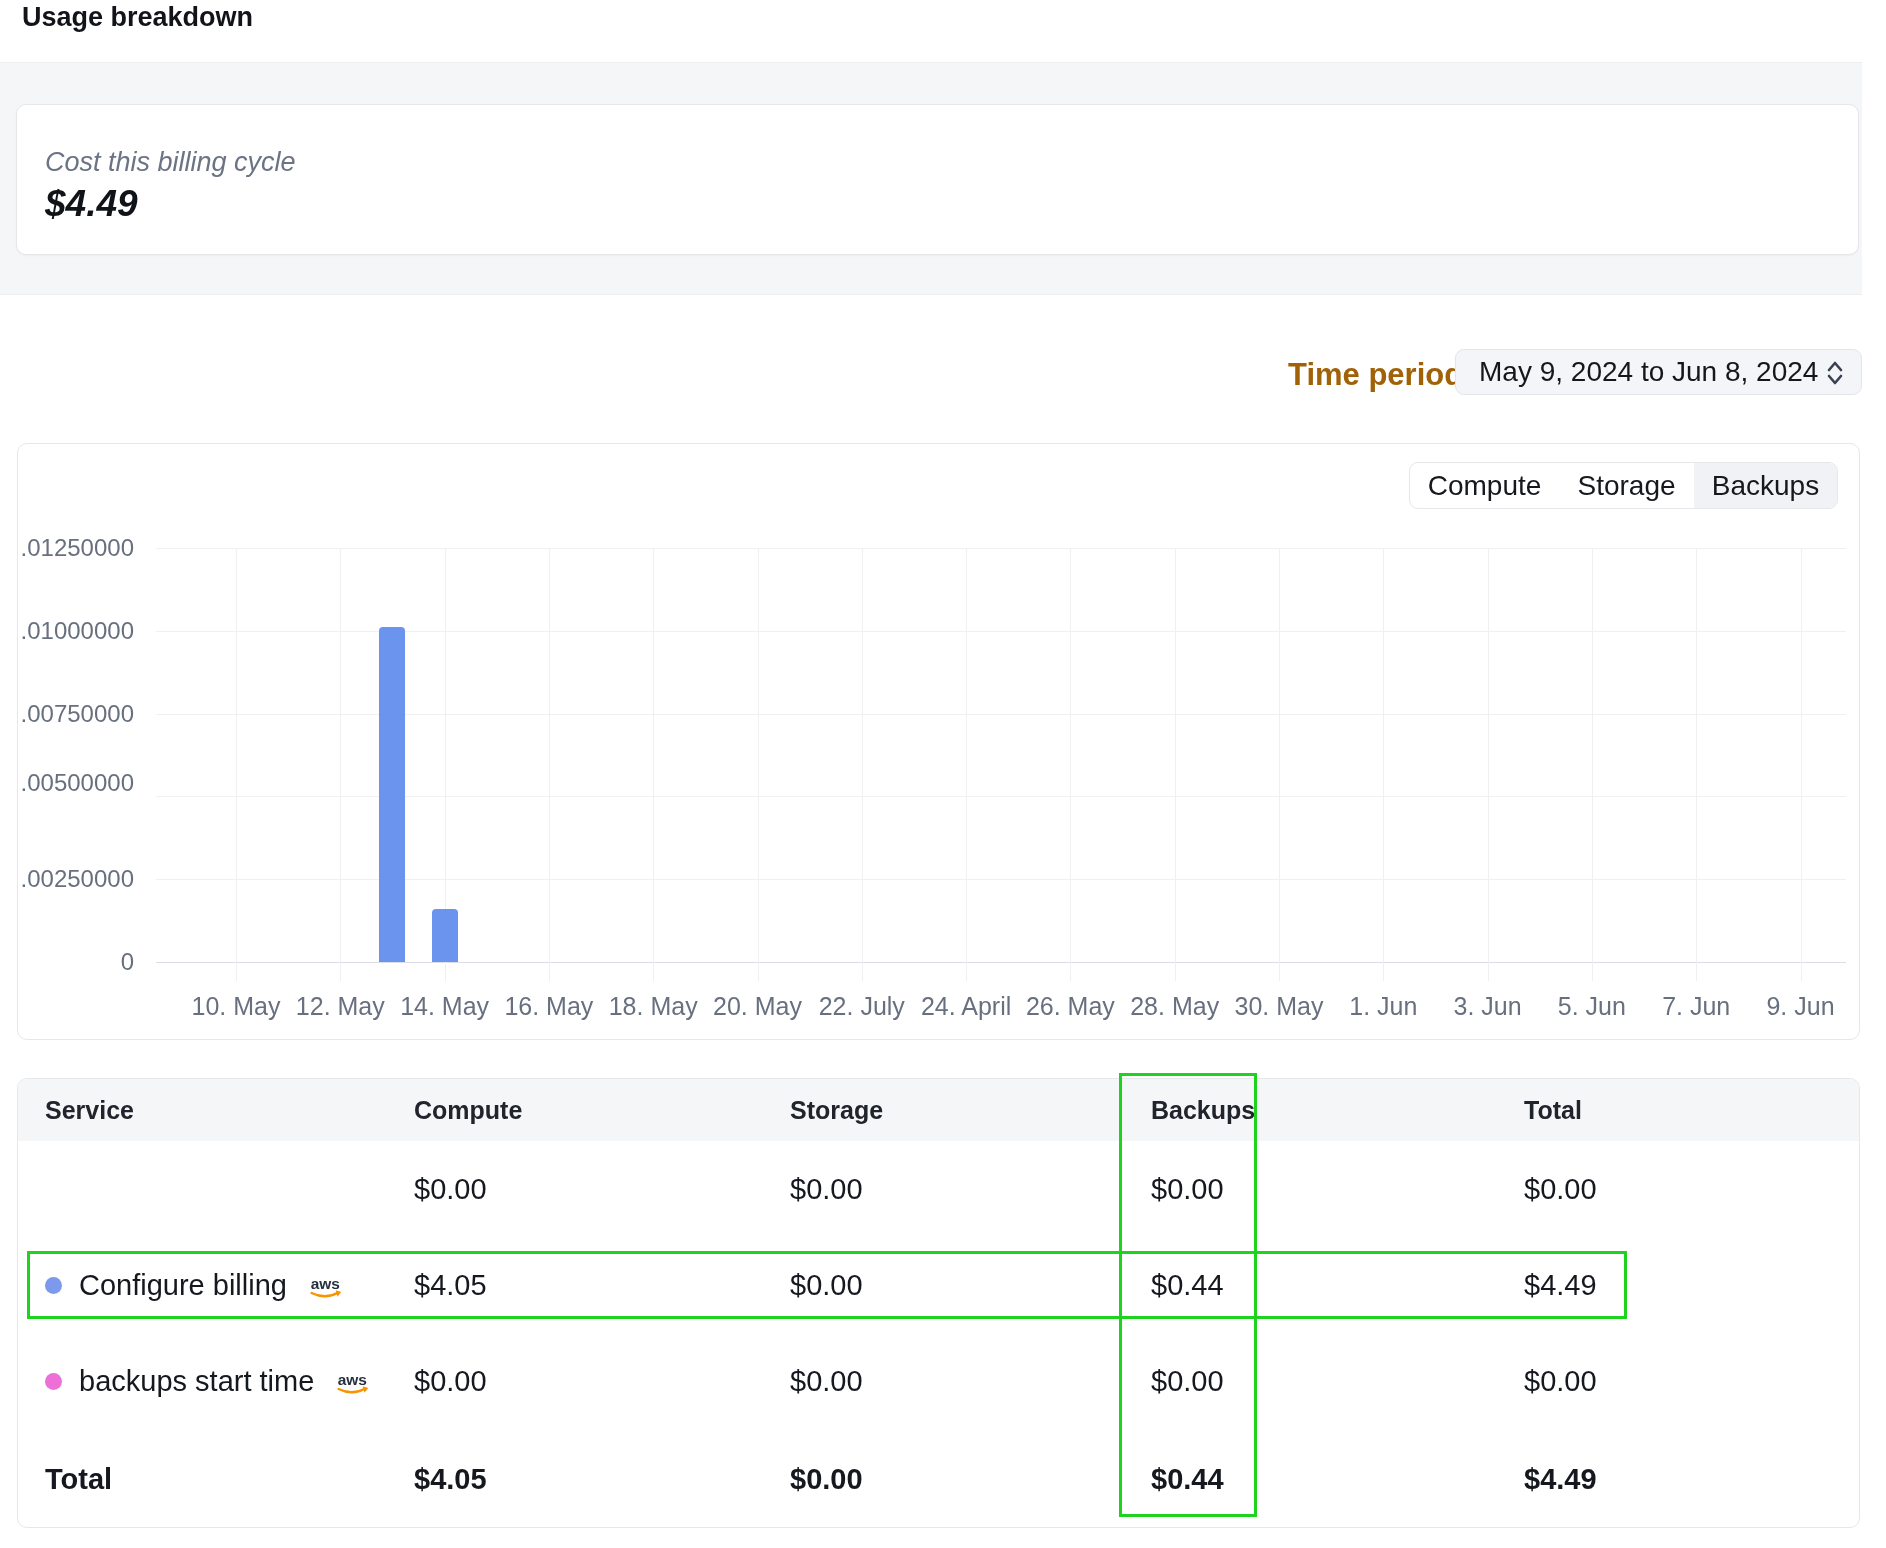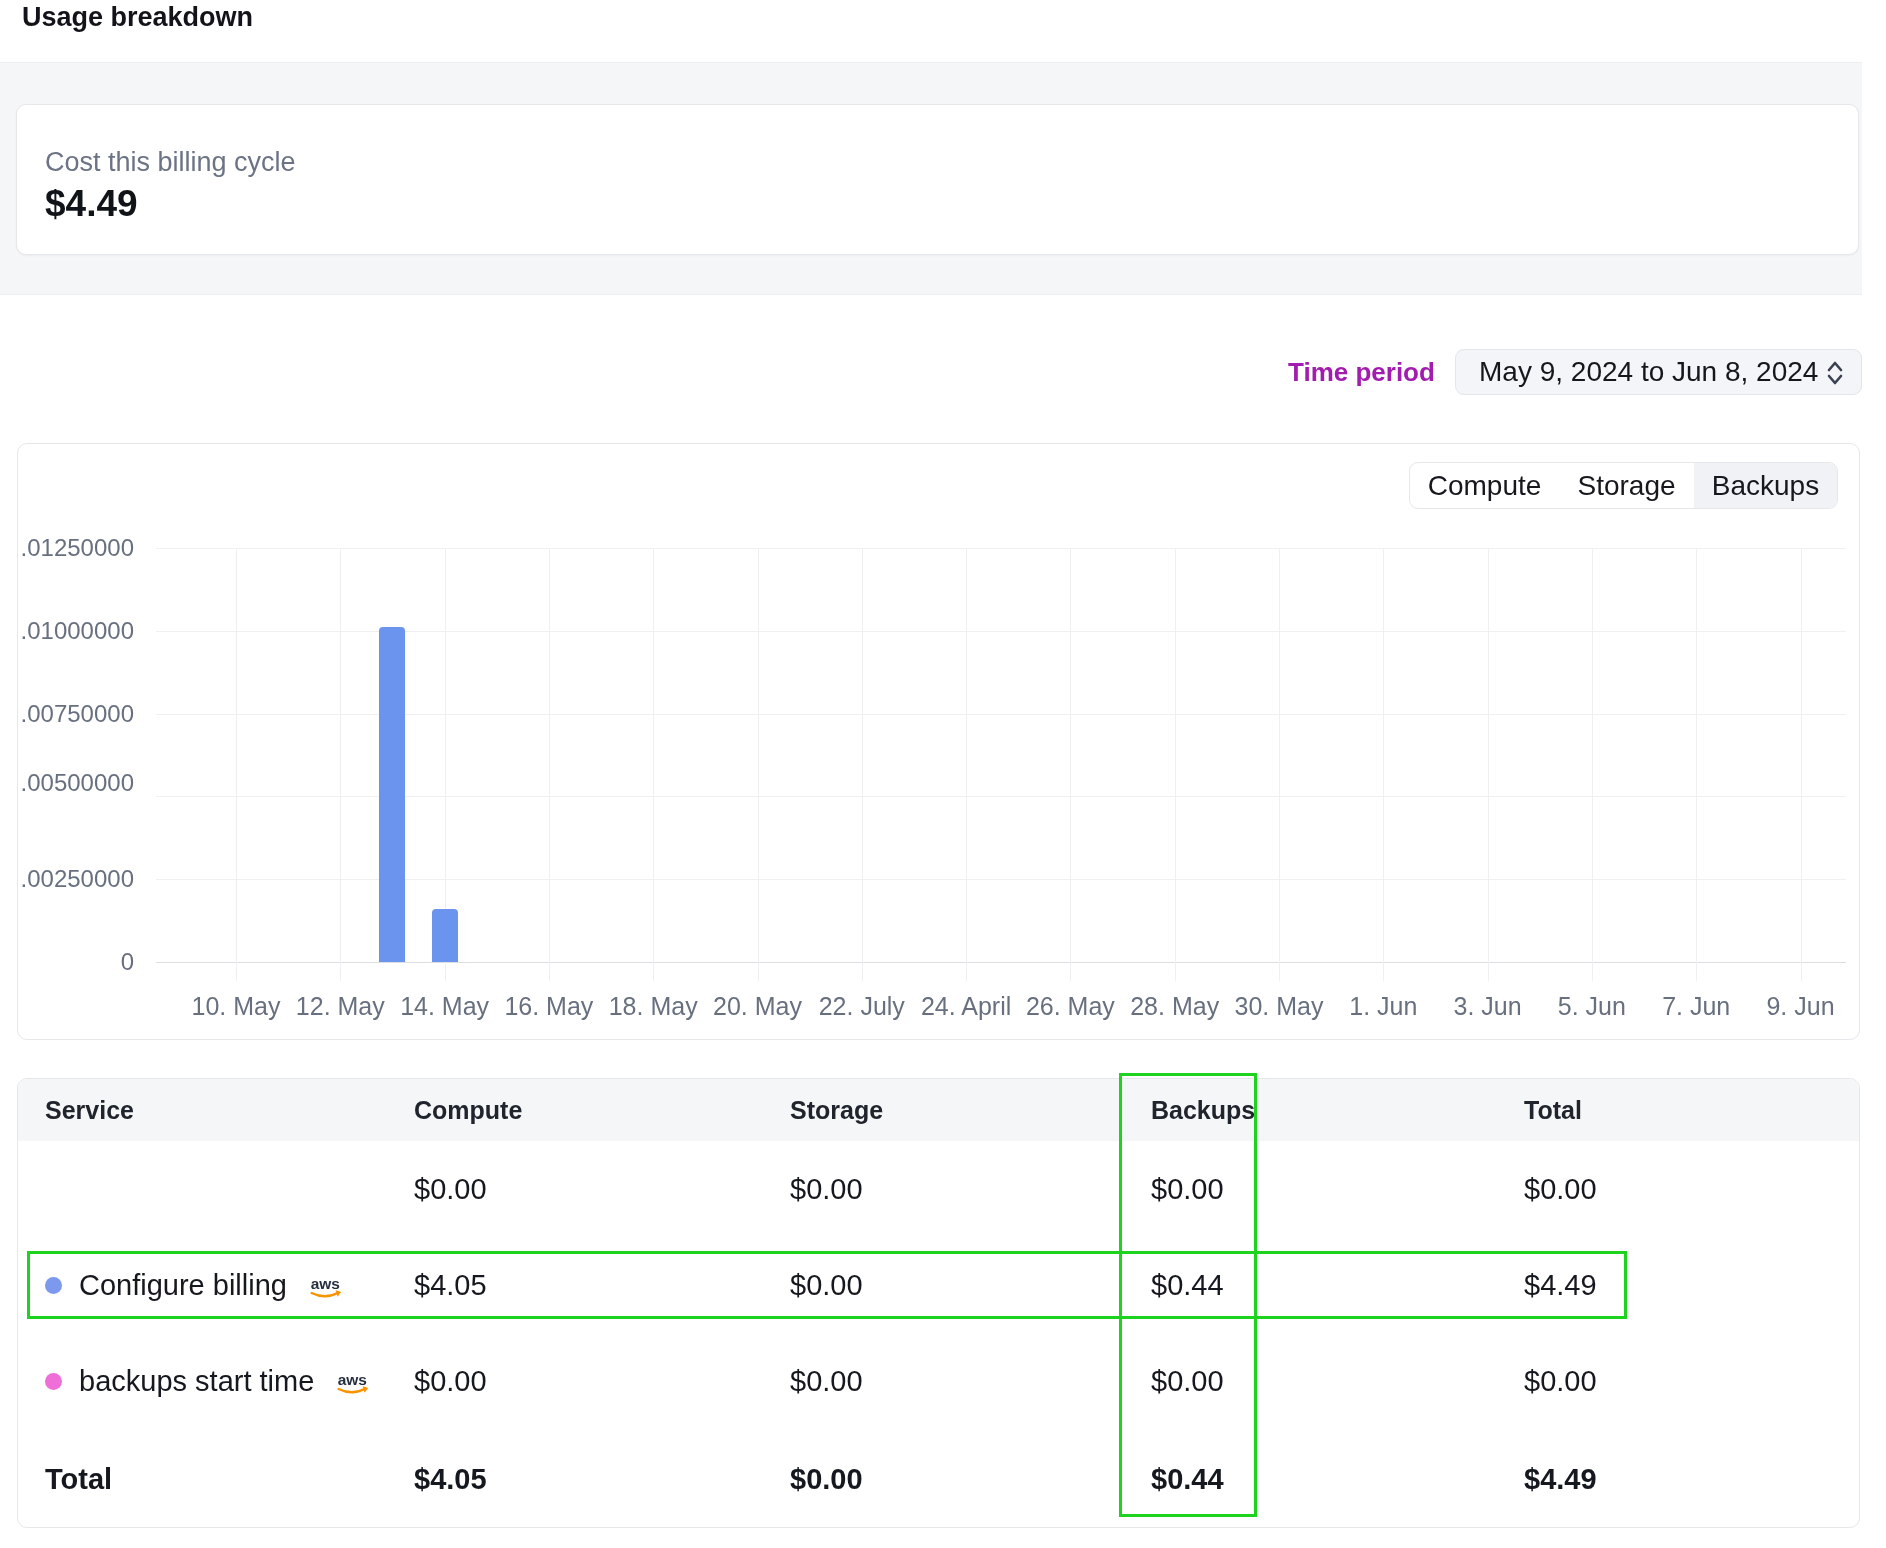--- a/index.html
+++ b/index.html
@@ -14,30 +14,31 @@
   .page-title {
     position: absolute; left: 22px; top: 2px;
     font-size: 27px; font-weight: bold; color: #121419;
   }
   
   .gray-band {
     position: absolute; left: 0; top: 62px; width: 1862px; height: 233px;
     background: #f5f6f8;
     border-top: 1px solid #eceef0;
     border-bottom: 1px solid #eceef0;
+    font-style: italic;
   }
   .cost-card {
     position: absolute; left: 16px; top: 41px; width: 1843px; height: 151px;
     background: #ffffff; border: 1px solid #e5e7ea; border-radius: 10px;
     box-shadow: 0 1px 2px rgba(16,24,40,.04);
   }
   .cost-label { position: absolute; left: 28px; top: 42px; font-size: 27px; color: #6b7384; }
   .cost-value { position: absolute; left: 28px; top: 78px; font-size: 37px; font-weight: bold; color: #101318; }
   
-  .tp-label { position: absolute; left: 1288px; top: 357px; font-size: 26px; font-weight: bold; color: #a21caf; }
+  .tp-label { position: absolute; left: 1288px; top: 357px; font-size: 31px; font-weight: bold; color: #a16207; }
   .tp-select {
     position: absolute; left: 1455px; top: 349px; width: 407px; height: 46px;
     background: #f4f5f8; border: 1px solid #e3e5ea; border-radius: 9px;
     display: flex; align-items: center; padding-left: 23px;
     font-size: 28px; color: #15171c; cursor: pointer;
   }
   .tp-select svg { position: absolute; right: 15px; top: 9px; }
   
   .chart-card {
     position: absolute; left: 17px; top: 443px; width: 1843px; height: 597px;

